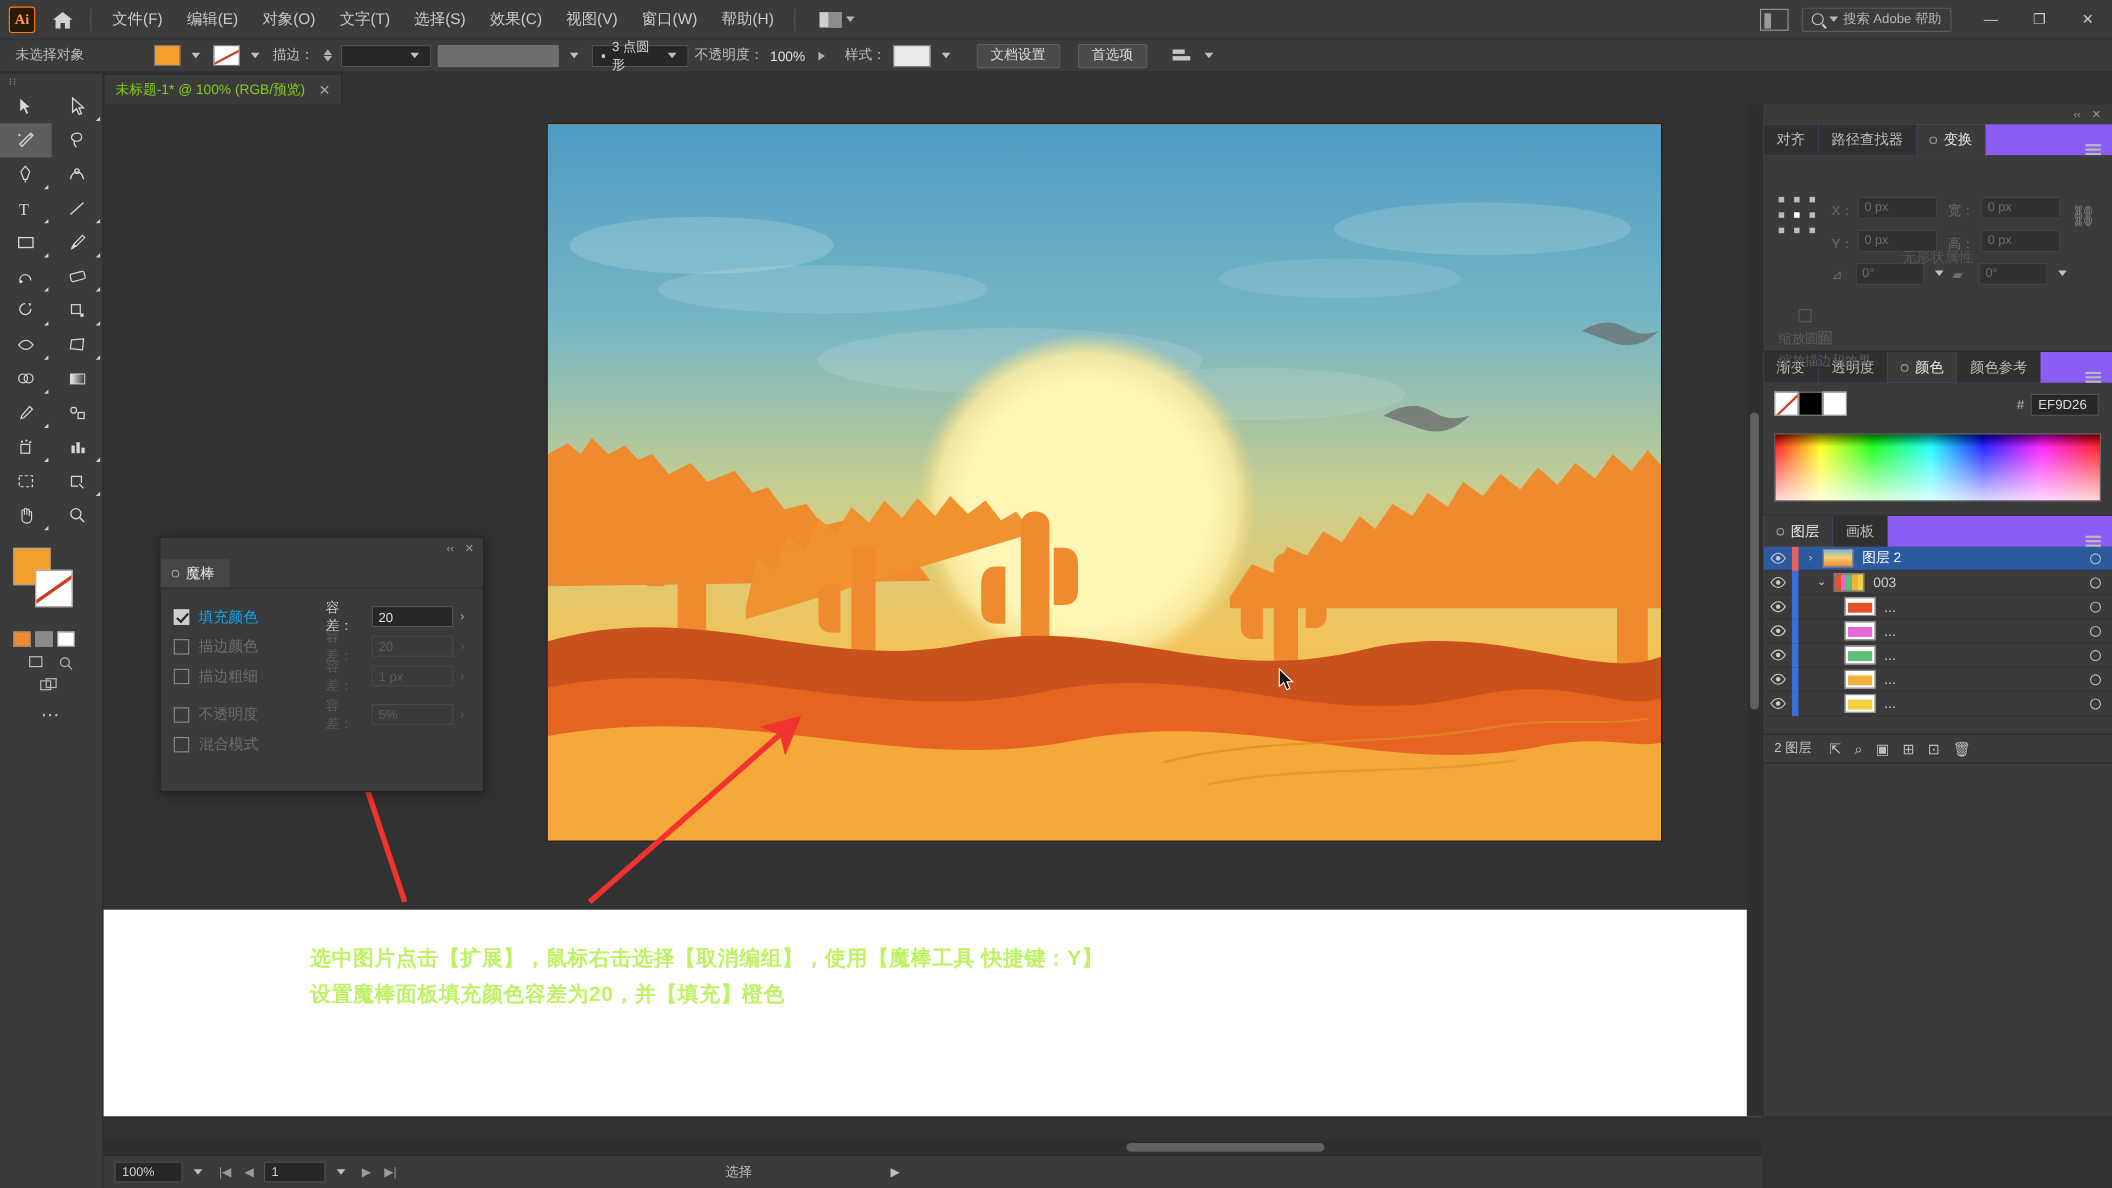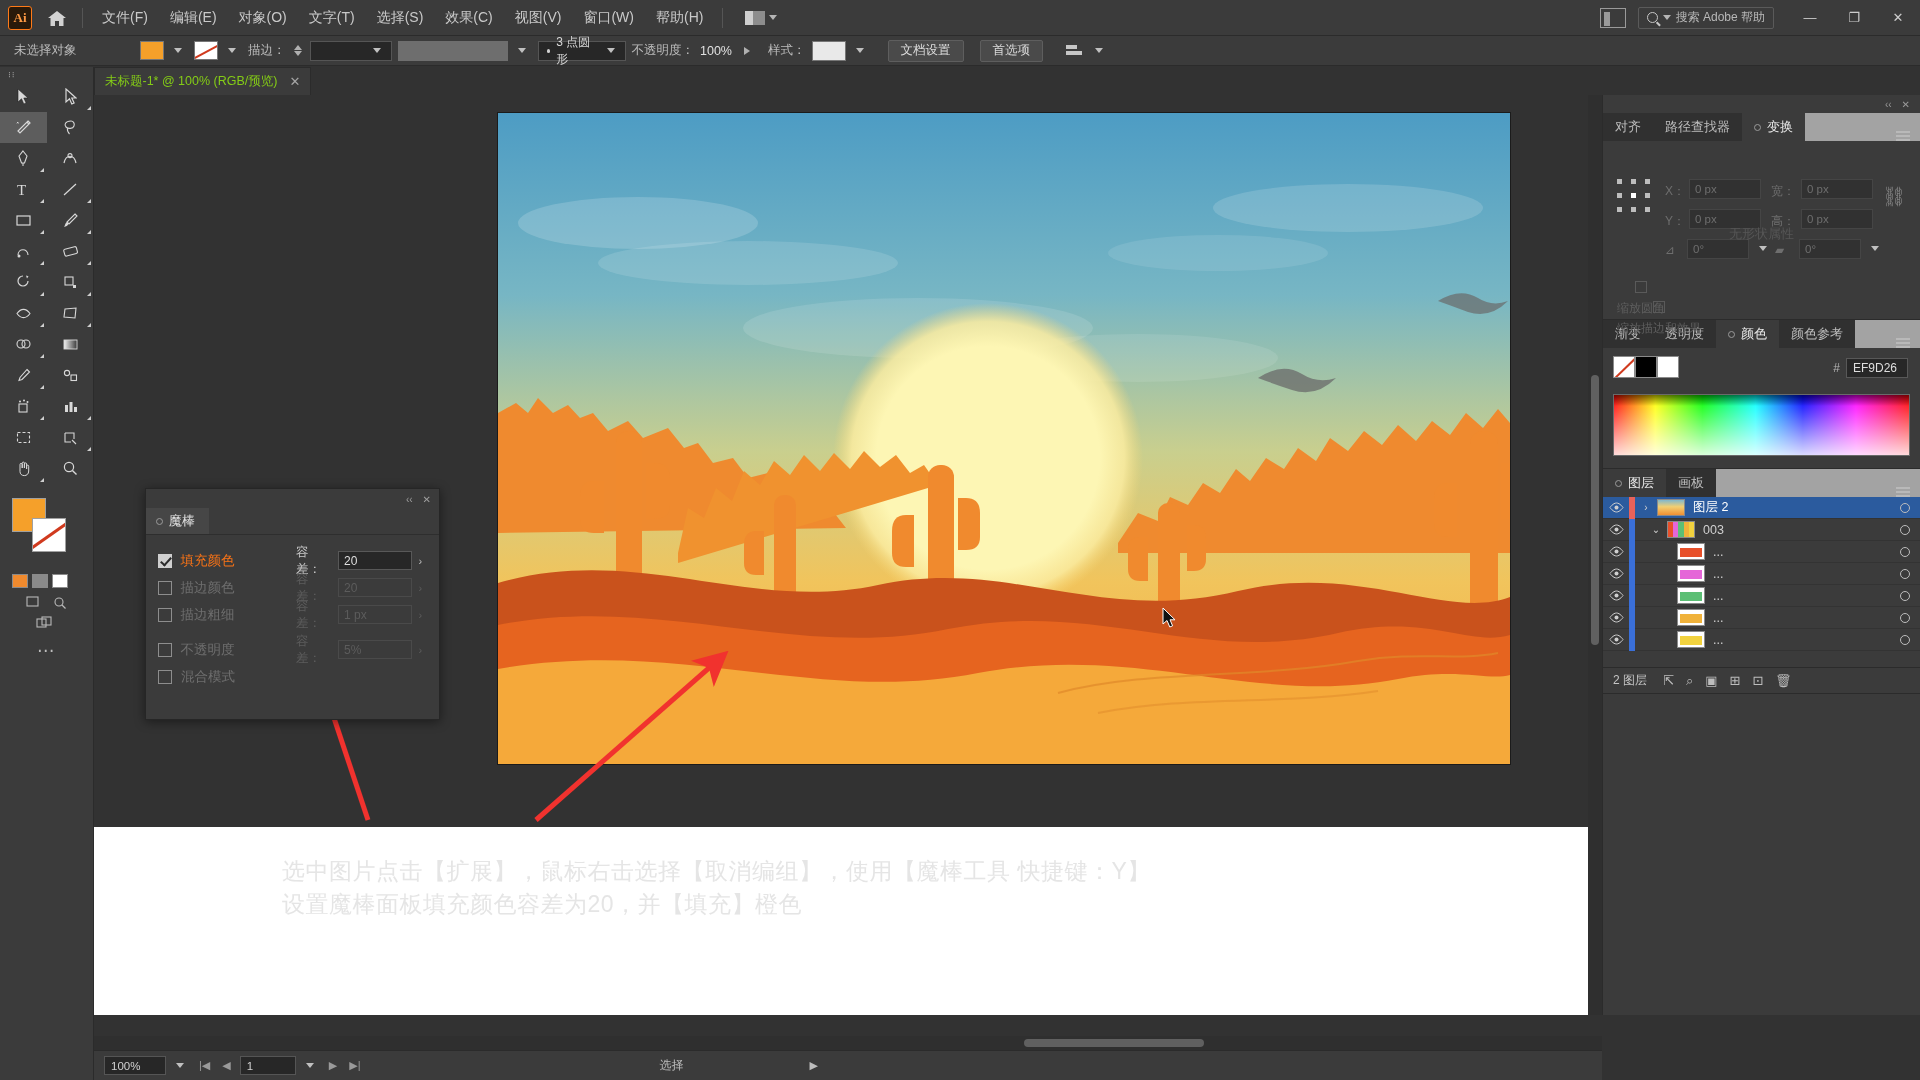--- a/index.html
+++ b/index.html
@@ -124,21 +124,21 @@
     position: absolute; left: 404px; top: 18px; width: 1012px; height: 651px;
     background: #f5a93a; box-shadow: 0 0 0 1px #1b1b1b;
     overflow: hidden;
   }
   .white-sheet {
     position: absolute; left: 0px; top: 732px; width: 1508px; height: 188px;
     background: #ffffff;
   }
   .instr {
     position: absolute; left: 282px; top: 855px; width: 1100px;
-    color: #e5e5e5; font-size: 23px; line-height: 33px; font-weight: normal;
+    color: #bef264; font-size: 19px; line-height: 33px; font-weight: bold;
     letter-spacing: 0.5px;
   }
   .arrow-ann { position: absolute; pointer-events: none; }
 
   
   .mw-panel {
     position: absolute; left: 145px; top: 488px; width: 295px; height: 232px;
     background: #3b3b3b; border: 1px solid #262626; box-shadow: 0 2px 10px rgba(0,0,0,.45);
   }
   .mw-top { height: 20px; background: #3b3b3b; display:flex; align-items:center; justify-content:flex-end; gap:10px; padding-right: 8px;}
@@ -151,38 +151,38 @@
   .mw-tab .dotmark { width: 7px; height: 7px; border: 1px solid #9a9a9a; border-radius: 50%;}
   .mw-body { padding: 12px 10px 0 12px; }
   .mw-row { display: flex; align-items: center; height: 27px; }
   .mw-row.sep { margin-top: 8px; }
   .chk { width: 14px; height: 14px; border: 1px solid #8d8d8d; background: #3b3b3b; margin-right: 9px; position: relative;}
   .chk.on { background: #cfcfcf; border-color: #cfcfcf; }
   .chk.on::after {
     content:''; position:absolute; left:4px; top:0px; width:4px; height:9px;
     border: solid #2b2b2b; border-width: 0 2px 2px 0; transform: rotate(42deg);
   }
-  .mw-lbl { color: #f97316; font-size: 13.5px; width: 120px; }
+  .mw-lbl { color: #0ea5e9; font-size: 13.5px; width: 120px; }
   .mw-lbl.dim { color: #6e6e6e; }
   .mw-tol { color: #c8c8c8; font-size: 12.5px; margin-left: auto; margin-right: 6px; }
   .mw-tol.dim { color: #5c5c5c; }
   .mw-input {
     width: 76px; height: 19px; background: #272727; border: 1px solid #585858;
     color: #dedede; font-size: 12px; display:flex; align-items:center; padding: 0 5px;
   }
   .mw-input.dim { background: #3b3b3b; border-color: #4a4a4a; color: #5c5c5c;}
   .mw-arrow { width: 18px; height: 19px; display:flex; align-items:center; justify-content:center; color:#bdbdbd; font-size: 11px;}
   .mw-arrow.dim { color:#5c5c5c; }
 
   
   .dock { position: absolute; right: 0; top: 95px; width: 318px; height: 920px; background: #3b3b3b; border-left: 1px solid #2b2b2b;}
   .dk-panel { border-bottom: 1px solid #2b2b2b; background: #3b3b3b; }
   .dk-titlebar { height: 18px; display:flex; align-items:center; justify-content:flex-end; gap: 10px; padding-right: 10px; }
   .dk-titlebar .g { color: #9a9a9a; font-size: 10px; }
-  .dk-tabs { height: 28px; display: flex; align-items: flex-end; background: #a3a3a3; }
+  .dk-tabs { height: 28px; display: flex; align-items: flex-end; background: #8b5cf6; }
   .dk-tab { height: 28px; padding: 0 12px; display:flex; align-items:center; gap:6px; color: #bdbdbd; font-size: 13px; background: #303030;}
   .dk-tab.active { background: #3b3b3b; color: #eaeaea;}
   .dk-tab .dotmark { width:7px;height:7px;border:1px solid #9a9a9a;border-radius:50%;}
   .dk-menu { margin-left: auto; margin-right: 10px; display:flex; flex-direction:column; gap:2px; }
   .dk-menu i { display:block; width: 14px; height: 2px; background: #b9b9b9;}
 
   
   .tf-body { position: relative; height: 178px; padding: 12px 10px; }
   .ref-grid { position:absolute; left: 14px; top: 38px; width: 34px; height: 34px; }
   .ref-grid span { position:absolute; width: 5px; height: 5px; background: #bdbdbd; }

